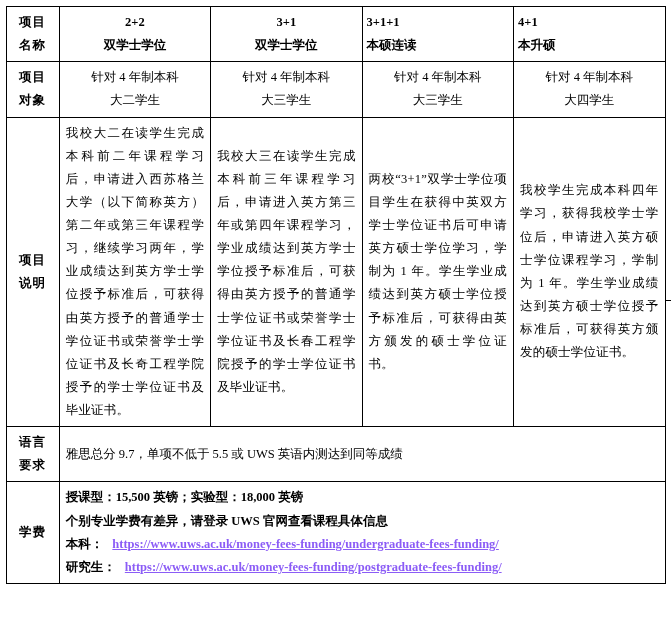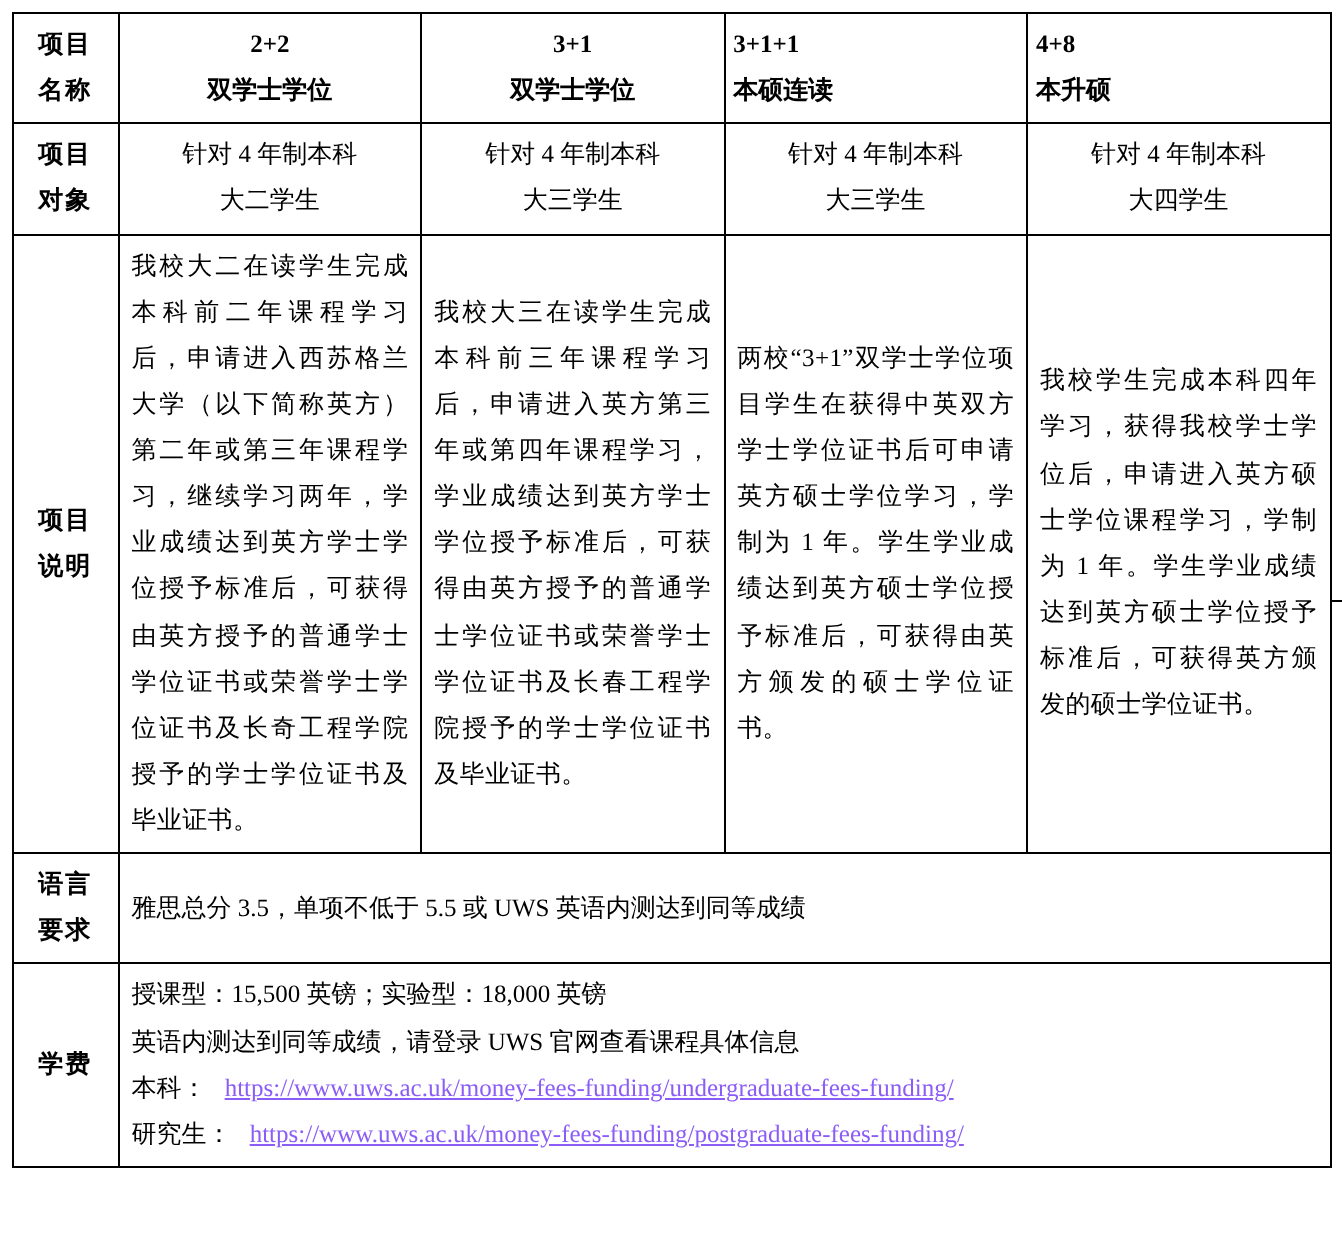--- a/index.html
+++ b/index.html
@@ -86,20 +86,21 @@
     line-height: 2.0;
     padding: 10px 10px;
     vertical-align: middle;
   }
 
   .fee-cell {
     font-size: 12.5px;
     line-height: 2.05;
     padding: 8px 10px;
     vertical-align: middle;
+    font-weight: bold;
   }
   .fee-cell .fl { display: block; white-space: nowrap; }
   .fee-link {
     text-decoration: underline;
     color: #8b5cf6;
   }
   .fee-cell .indent-url { padding-left: 6px; }
 
   .stub {
     position: absolute;
@@ -134,21 +135,21 @@
         </td>
         <td class="head-cell">
           <span class="ln">3+1</span>
           <span class="ln">双学士学位</span>
         </td>
         <td class="head-cell align-left">
           <span class="ln">3+1+1</span>
           <span class="ln">本硕连读</span>
         </td>
         <td class="head-cell align-left">
-          <span class="ln">4+8</span>
+          <span class="ln">4+1</span>
           <span class="ln">本升硕</span>
         </td>
       </tr>
 
       <tr>
         <td class="label-cell">
           <span class="ln">项目</span>
           <span class="ln">对象</span>
         </td>
         <td class="target-cell">
@@ -178,30 +179,30 @@
         <td class="desc-cell">我校大三在读学生完成本科前三年课程学习后，申请进入英方第三年或第四年课程学习，学业成绩达到英方学士学位授予标准后，可获得由英方授予的普通学士学位证书或荣誉学士学位证书及长春工程学院授予的学士学位证书及毕业证书。</td>
         <td class="desc-cell">两校“3+1”双学士学位项目学生在获得中英双方学士学位证书后可申请英方硕士学位学习，学制为 1 年。学生学业成绩达到英方硕士学位授予标准后，可获得由英方颁发的硕士学位证书。</td>
         <td class="desc-cell">我校学生完成本科四年学习，获得我校学士学位后，申请进入英方硕士学位课程学习，学制为 1 年。学生学业成绩达到英方硕士学位授予标准后，可获得英方颁发的硕士学位证书。</td>
       </tr>
 
       <tr>
         <td class="label-cell">
           <span class="ln">语言</span>
           <span class="ln">要求</span>
         </td>
-        <td class="lang-cell" colspan="4">雅思总分 3.5，单项不低于 5.5 或 UWS 英语内测达到同等成绩</td>
+        <td class="lang-cell" colspan="4">雅思总分 9.7，单项不低于 5.5 或 UWS 英语内测达到同等成绩</td>
       </tr>
 
       <tr>
         <td class="label-cell">
           <span class="ln">学费</span>
         </td>
         <td class="fee-cell" colspan="4">
           <span class="fl">授课型：15,500 英镑；实验型：18,000 英镑</span>
-          <span class="fl">英语内测达到同等成绩，请登录 UWS 官网查看课程具体信息</span>
+          <span class="fl">个别专业学费有差异，请登录 UWS 官网查看课程具体信息</span>
           <span class="fl">
             <span>本科：</span>
             <span class="fee-link indent-url">https://www.uws.ac.uk/money-fees-funding/undergraduate-fees-funding/</span>
           </span>
           <span class="fl">
             <span>研究生：</span>
             <span class="fee-link indent-url">https://www.uws.ac.uk/money-fees-funding/postgraduate-fees-funding/</span>
           </span>
         </td>
       </tr>

